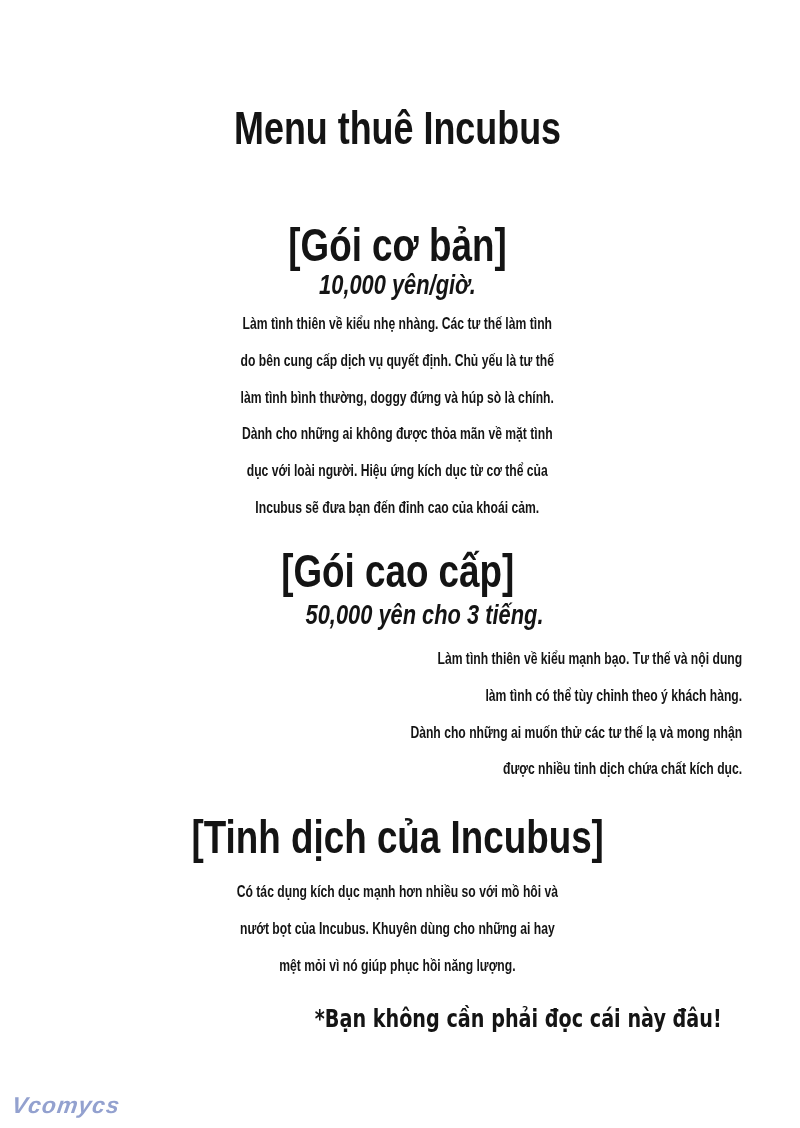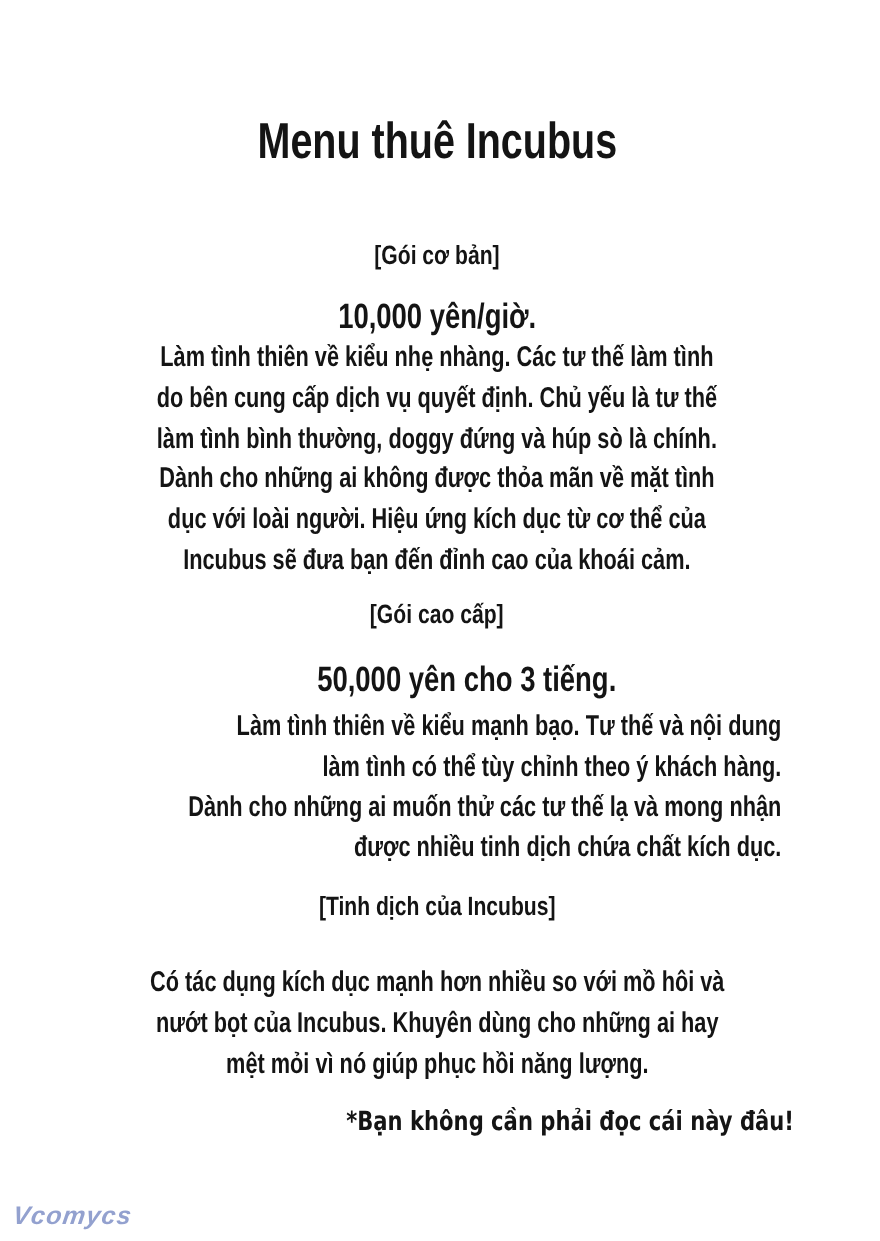--- a/index.html
+++ b/index.html
@@ -31,31 +31,32 @@
     font-weight: 700;
     letter-spacing: 0px;
   }
   .title {
     top: 103px;
     font-size: 46px;
     line-height: 1.1;
   }
   .title .cond { transform: scaleX(0.78); }
   .heading {
-    font-size: 24px;
+    font-size: 46px;
     line-height: 1.1;
   }
   .heading .cond { transform: scaleX(0.80); }
   .price {
-    font-size: 32px;
+    font-size: 28px;
     line-height: 1.15;
+    font-style: italic;
   }
   .price .cond { transform: scaleX(0.78); }
   .body-text {
-    font-size: 26px;
+    font-size: 16px;
     line-height: 36.8px;
   }
   .h-basic   { top: 220px; }
   .p-basic   { top: 269px; }
   .b-basic   { top: 306px; }
   .h-premium { top: 546px; }
   .p-premium { top: 599px; padding-left: 27px; }
   .b-premium { top: 641px; text-align: right; }
   .h-semen   { top: 812px; }
   .b-semen   { top: 858px; margin-top: 16px; }

